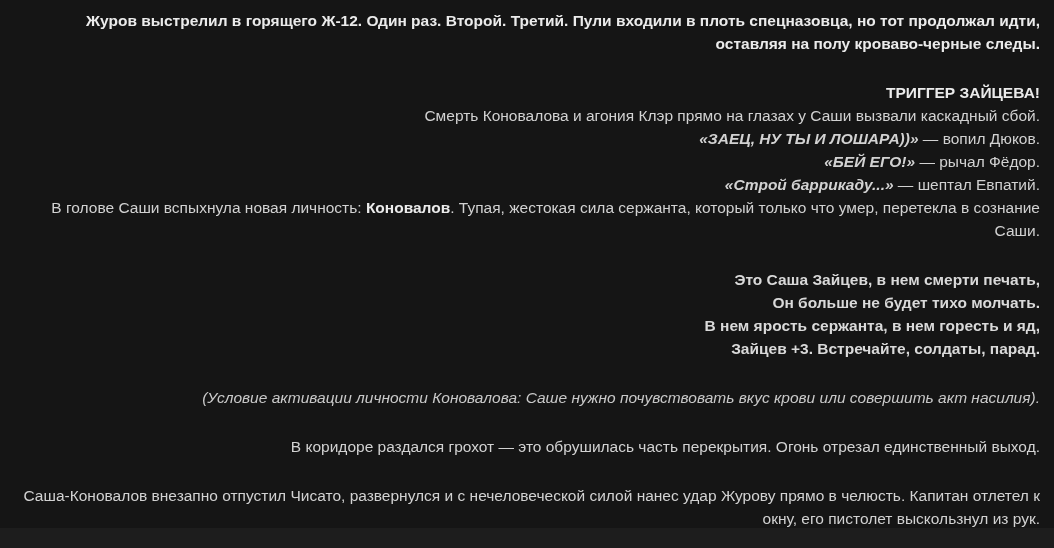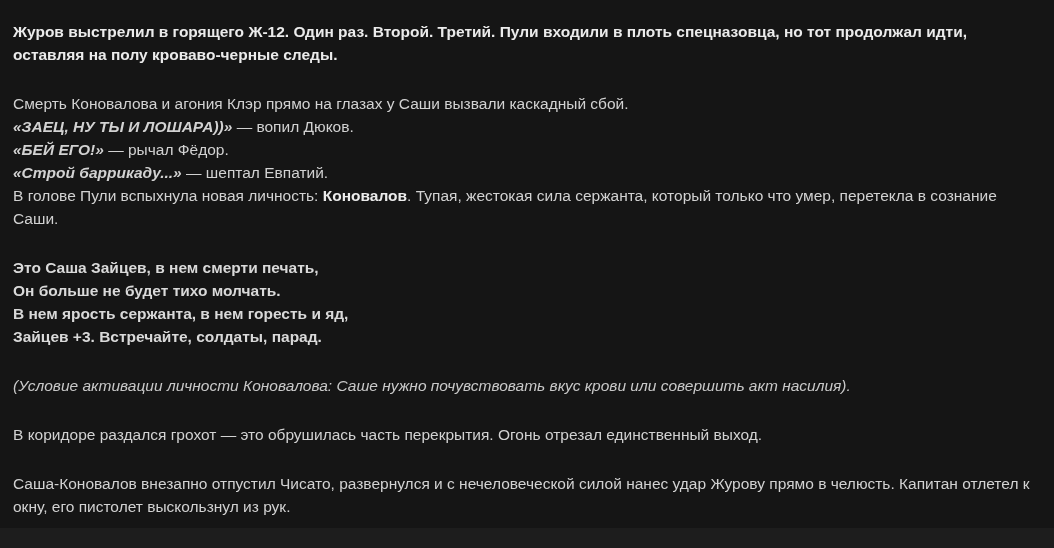--- a/index.html
+++ b/index.html
@@ -11,21 +11,21 @@
     --poem:#d9d9d9;
   }
   html,body{margin:0;padding:0;}
   body{
     width:1054px;height:548px;overflow:hidden;
     background:var(--bg);
     font-family:"Liberation Sans","DejaVu Sans",sans-serif;
     font-size:15.5px;line-height:23px;color:var(--text);
     position:relative;
   }
-  .content{padding:20px 14px 0 13px;}
+  .content{padding:9px 14px 0 13px;text-align:right;}
   .para{margin:0 0 26px 0;}
   .block{margin:0 0 26px 0;}
   .line{margin:0;}
   .bold{font-weight:700;color:var(--bright);}
   .italic{font-style:italic;font-weight:bold;}
   .poem .line{font-weight:700;color:var(--poem);}
   .condition{font-style:italic;color:var(--dim);}
   b{font-weight:700;color:var(--bright);}
   .footer{
     position:absolute;left:0;bottom:0;width:100%;height:20px;
@@ -33,29 +33,30 @@
   }
 </style>
 </head>
 <body>
 
 <div class="content">
 
   <p class="para bold">Журов выстрелил в горящего Ж-12. Один раз. Второй. Третий. Пули входили в плоть спецназовца, но тот продолжал идти, оставляя на полу кроваво-черные следы.</p>
 
   <div class="block">
+    <div class="line bold">ТРИГГЕР ЗАЙЦЕВА!</div>
     <div class="line">Смерть Коновалова и агония Клэр прямо на глазах у Саши вызвали каскадный сбой.</div>
 
     <div class="line"><span class="italic">«ЗАЕЦ, НУ ТЫ И ЛОШАРА))»</span><span> — вопил Дюков.</span></div>
 
     <div class="line"><span class="italic">«БЕЙ ЕГО!»</span><span> — рычал Фёдор.</span></div>
 
     <div class="line"><span class="italic">«Строй баррикаду...»</span><span> — шептал Евпатий.</span></div>
 
-    <div class="line"><span>В голове Пули вспыхнула новая личность: </span><b>Коновалов</b><span>. Тупая, жестокая сила сержанта, который только что умер, перетекла в сознание Саши.</span></div>
+    <div class="line"><span>В голове Саши вспыхнула новая личность: </span><b>Коновалов</b><span>. Тупая, жестокая сила сержанта, который только что умер, перетекла в сознание Саши.</span></div>
   </div>
 
   <div class="block poem">
     <div class="line">Это Саша Зайцев, в нем смерти печать,</div>
     <div class="line">Он больше не будет тихо молчать.</div>
     <div class="line">В нем ярость сержанта, в нем горесть и яд,</div>
     <div class="line">Зайцев +3. Встречайте, солдаты, парад.</div>
   </div>
 
   <p class="para condition">(Условие активации личности Коновалова: Саше нужно почувствовать вкус крови или совершить акт насилия).</p>

